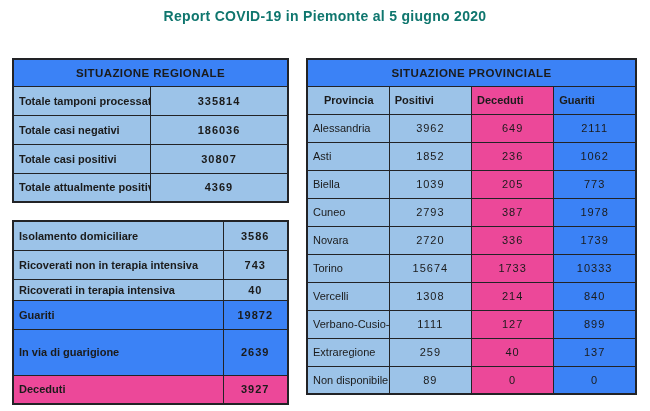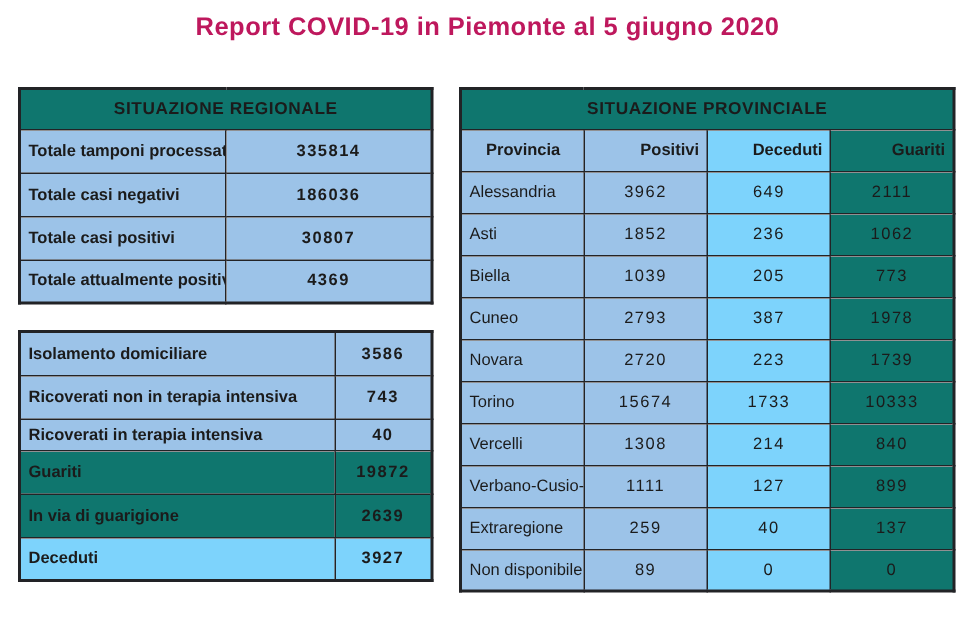--- a/index.html
+++ b/index.html
@@ -8,53 +8,53 @@
     background: #ffffff;
     font-family: "Liberation Sans", sans-serif;
     color: #1b1b1b;
     position: relative;
     overflow: hidden;
   }
   .page-title {
     position: absolute;
     top: 8px; left: 0; width: 650px;
     text-align: center;
-    font-size: 17px;
+    font-size: 14px;
     font-weight: bold;
     letter-spacing: 0.3px;
-    color: #be185d;
+    color: #0f766e;
   }
   table {
     border-collapse: collapse;
     table-layout: fixed;
     position: absolute;
   }
   td, th {
     border: 1.5px solid #222326;
     font-size: 11px;
     padding: 0 5px;
     white-space: nowrap;
     overflow: hidden;
     box-sizing: border-box;
   }
   table { border: 2.5px solid #222326; }
   .c-blue  { background: #9cc3e8; }
-  .c-green { background: #0f766e; }
-  .c-gray  { background: #7dd3fc; }
+  .c-green { background: #3b82f6; }
+  .c-gray  { background: #ec4899; }
   .hdr {
     text-align: center;
     font-weight: bold;
     font-size: 11.5px;
     letter-spacing: 0.4px;
   }
   .lbl { text-align: left; font-weight: bold; }
   .val { text-align: center; font-weight: bold; letter-spacing: 1px; }
   .pname { text-align: left; font-weight: normal; }
   .pnum  { text-align: center; font-weight: normal; letter-spacing: 1px; }
-  .colhdr { text-align: right; font-weight: bold; }
+  .colhdr { text-align: left; font-weight: bold; }
   .colhdr-first { text-align: left; font-weight: bold; }
 
   #regional-table   { left: 12px;  top: 58px;  width: 277px; }
   #status-table     { left: 12px;  top: 220px; width: 277px; }
   #provincial-table { left: 306px; top: 58px;  width: 331px; }
 </style>
 </head>
 <body>
 
 <div class="page-title">Report COVID-19 in Piemonte al 5 giugno 2020</div>
@@ -94,21 +94,21 @@
     <td class="c-blue val">743</td>
   </tr>
   <tr style="height:21px;">
     <td class="c-blue lbl">Ricoverati in terapia intensiva</td>
     <td class="c-blue val">40</td>
   </tr>
   <tr style="height:29px;">
     <td class="c-green lbl">Guariti</td>
     <td class="c-green val">19872</td>
   </tr>
-  <tr style="height:29px;">
+  <tr style="height:46px;">
     <td class="c-green lbl">In via di guarigione</td>
     <td class="c-green val">2639</td>
   </tr>
   <tr style="height:29px;">
     <td class="c-gray lbl">Deceduti</td>
     <td class="c-gray val">3927</td>
   </tr>
 </tbody>
   </table>
 
@@ -143,21 +143,21 @@
   </tr>
   <tr style="height:28px;">
     <td class="c-blue pname">Cuneo</td>
     <td class="c-blue pnum">2793</td>
     <td class="c-gray pnum">387</td>
     <td class="c-green pnum">1978</td>
   </tr>
   <tr style="height:28px;">
     <td class="c-blue pname">Novara</td>
     <td class="c-blue pnum">2720</td>
-    <td class="c-gray pnum">223</td>
+    <td class="c-gray pnum">336</td>
     <td class="c-green pnum">1739</td>
   </tr>
   <tr style="height:28px;">
     <td class="c-blue pname">Torino</td>
     <td class="c-blue pnum">15674</td>
     <td class="c-gray pnum">1733</td>
     <td class="c-green pnum">10333</td>
   </tr>
   <tr style="height:28px;">
     <td class="c-blue pname">Vercelli</td>

